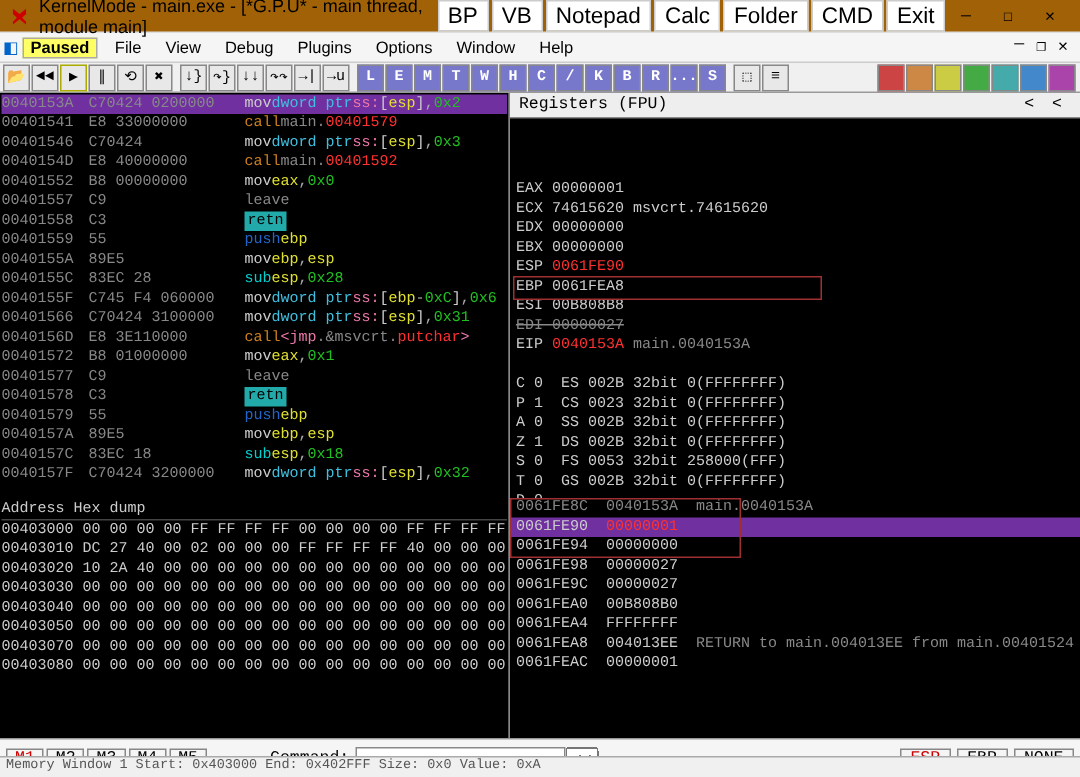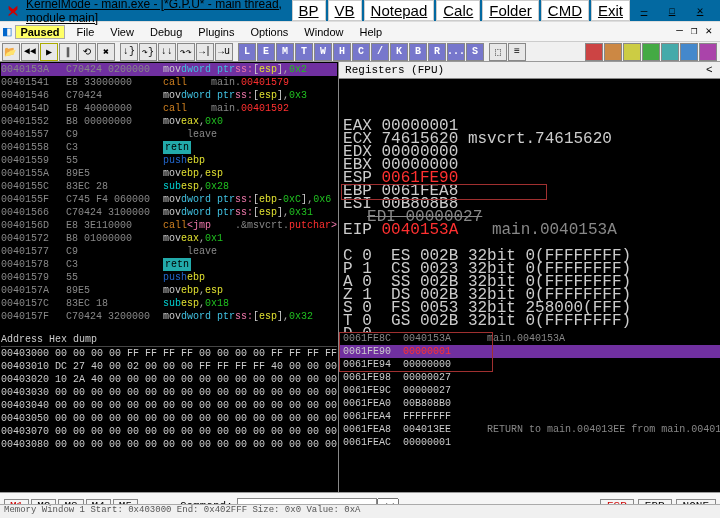--- a/index.html
+++ b/index.html
@@ -1,17 +1,17 @@
 <!DOCTYPE html>
 <html><head>
 <meta charset="utf-8">
 <style>
   * { margin:0; padding:0; box-sizing:border-box; }
   body { font-family: 'Consolas','Courier New',monospace; font-size:11px; background:#f0f0f0; width:720px; height:518px; overflow:hidden; position:relative; }
-  .titlebar { height:22px; background:#0369a1; display:flex; align-items:center; padding:0 6px; border-bottom:1px solid #ddd;text-decoration:underline; }
+  .titlebar { height:22px; background:#a16207; display:flex; align-items:center; padding:0 6px; border-bottom:1px solid #ddd; }
   .titlebar .icon { width:14px; height:14px; margin-right:6px; }
   .titlebar .title { font-family:'Segoe UI',sans-serif; font-size:12px; color:#000; flex:1; }
   .titlebar .bug-btn { background:#fff; border:1px solid #ccc; font-size:15px; padding:1px 6px; margin-left:2px; cursor:pointer; font-family:'Segoe UI',sans-serif; }
   .winbtns { display:flex; }
   .winbtn { width:28px; height:22px; display:flex; align-items:center; justify-content:center; font-size:11px; cursor:pointer; }
   .menubar { height:20px; background:#f5f5f5; display:flex; align-items:center; padding-left:2px; border-bottom:1px solid #ccc; font-family:'Segoe UI',sans-serif; font-size:11px; }
   .paused { background:#ffff66; border:1px solid #aaa; padding:0 4px; font-weight:bold; margin-right:4px; }
   .menuitem { padding:2px 8px; cursor:pointer; }
   .mini-win { position:absolute; right:4px; top:24px; font-size:11px; display:flex; }
   .mini-win span { padding:0 4px; cursor:pointer; }
@@ -25,39 +25,39 @@
   .tb-btn.orange { background:#c84; }
   .tb-btn.magenta { background:#a4a; }
   .tb-sep { width:4px; }
   .workspace { display:flex; height:calc(100% - 88px); }
   .leftcol { flex:1 1 418px; display:flex; flex-direction:column; border-right:1px solid #888; }
   .rightcol { flex:0 0 300px; display:flex; flex-direction:column; background:#000; }
   .disasm { flex:1; background:#000; color:#aaa; overflow:hidden; font-size:10px; line-height:13px; padding:1px; }
   .disasm-row { display:flex; white-space:pre; }
   .disasm-row.highlight { background:#7030a0; }
   .addr { color:#888; width:58px; }
-  .bytes { color:#888; width:104px;text-align:center; }
+  .bytes { color:#888; width:104px; }
   .c-retn { background:#22aaaa; color:#000; padding:0 2px; }
   .c-push { color:#2266cc; }
   .c-sub { color:#00d0d0; }
   .k-red { color:#ff3030; }
   .k-green { color:#20c020; }
   .k-yellow { color:#e0e030; }
   .k-cyan { color:#40c0e0; }
   .k-white { color:#ccc; }
-  .k-grey { color:#888;margin-left:24px; }
+  .k-grey { color:#888; }
   .k-pink { color:#ee77aa; }
   .k-orange { color:#d08020; }
   .statusline { background:#000; color:#aaa; font-size:10px; padding:2px 4px; border-top:1px solid #444; }
   .hexdump { flex:0 0 160px; background:#000; color:#ccc; font-size:10px; line-height:13px; overflow:hidden; padding:1px; }
   .hex-head { color:#ccc; border-bottom:1px solid #444; }
   .regs-title { background:#eee; color:#000; font-size:11px; padding:2px 6px; display:flex; align-items:center; border-bottom:1px solid #888; }
   .regs-title .sp { flex:1; }
   .regs-title .arrow { padding:0 6px; cursor:pointer; }
-  .regs { flex:1; background:#000; color:#ccc; font-size:16px; line-height:13px; padding:2px 4px; white-space:pre; overflow:hidden; position:relative; }
+  .regs { flex:1; background:#000; color:#ccc; font-size:10px; line-height:13px; padding:2px 4px; white-space:pre; overflow:hidden; position:relative; }
   .eip-box { position:absolute; border:1px solid #a03030; left:2px; top:105px; width:206px; height:16px; pointer-events:none; }
   .stack { flex:0 0 160px; background:#000; color:#ccc; font-size:10px; line-height:13px; overflow:hidden; padding:0; position:relative; }
   .stack-row { white-space:pre; padding:0 4px; }
   .stack-row.hl { background:#7030a0; }
   .stack-row.grey { color:#888; }
   .stack-box { position:absolute; border:1px solid #a03030; left:0; top:0; width:154px; height:40px; pointer-events:none; }
   .bottombar { height:26px; background:#f5f5f5; border-top:1px solid #999; display:flex; align-items:center; font-size:11px; padding:0 4px; }
   .tab-m { border:1px solid #888; padding:0 5px; margin-right:2px; cursor:pointer; }
   .tab-m.red { color:#c00; }
   .cmd-label { margin-left:40px; }

